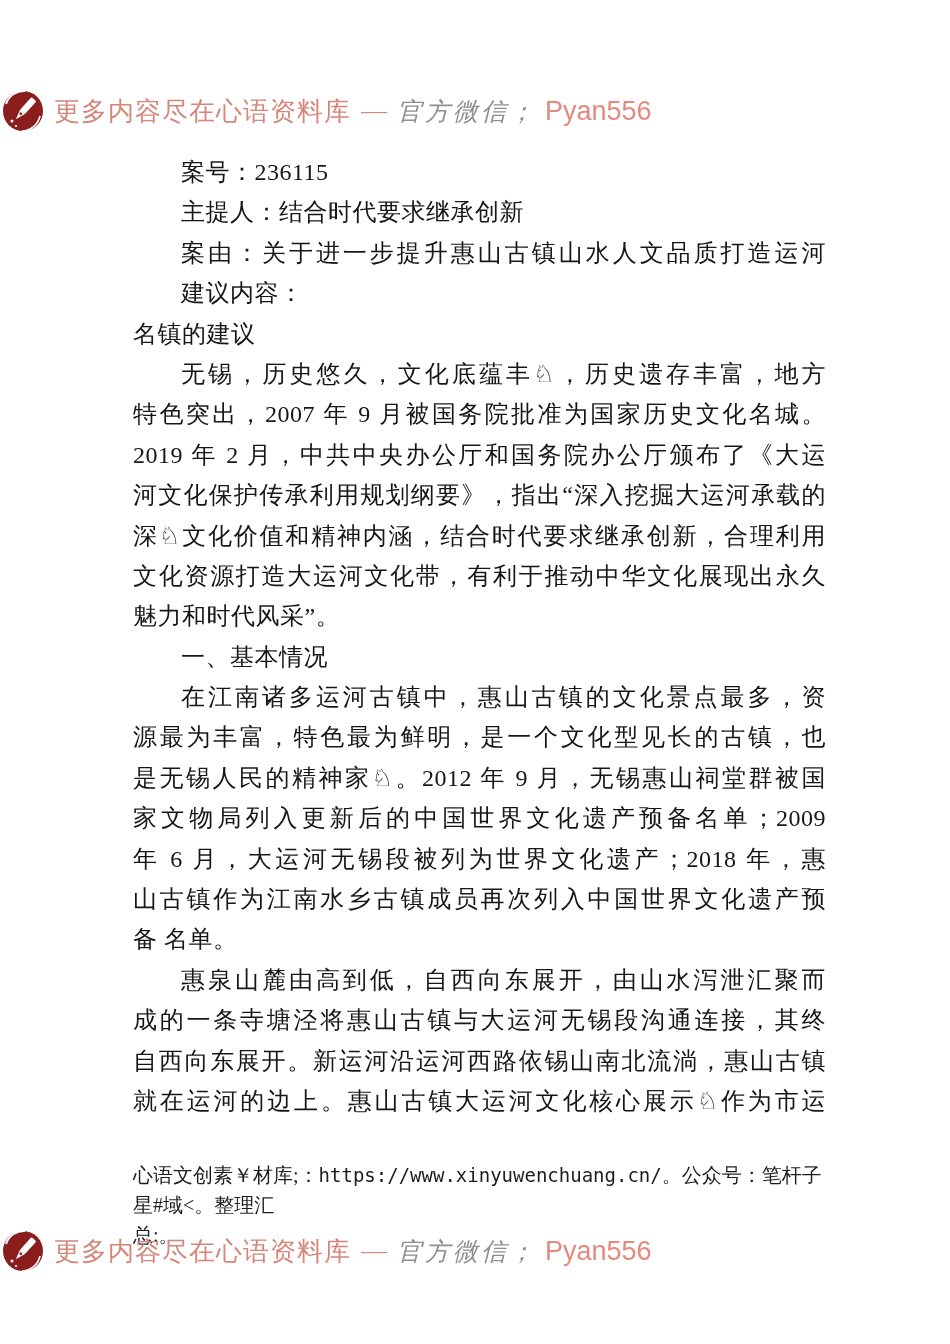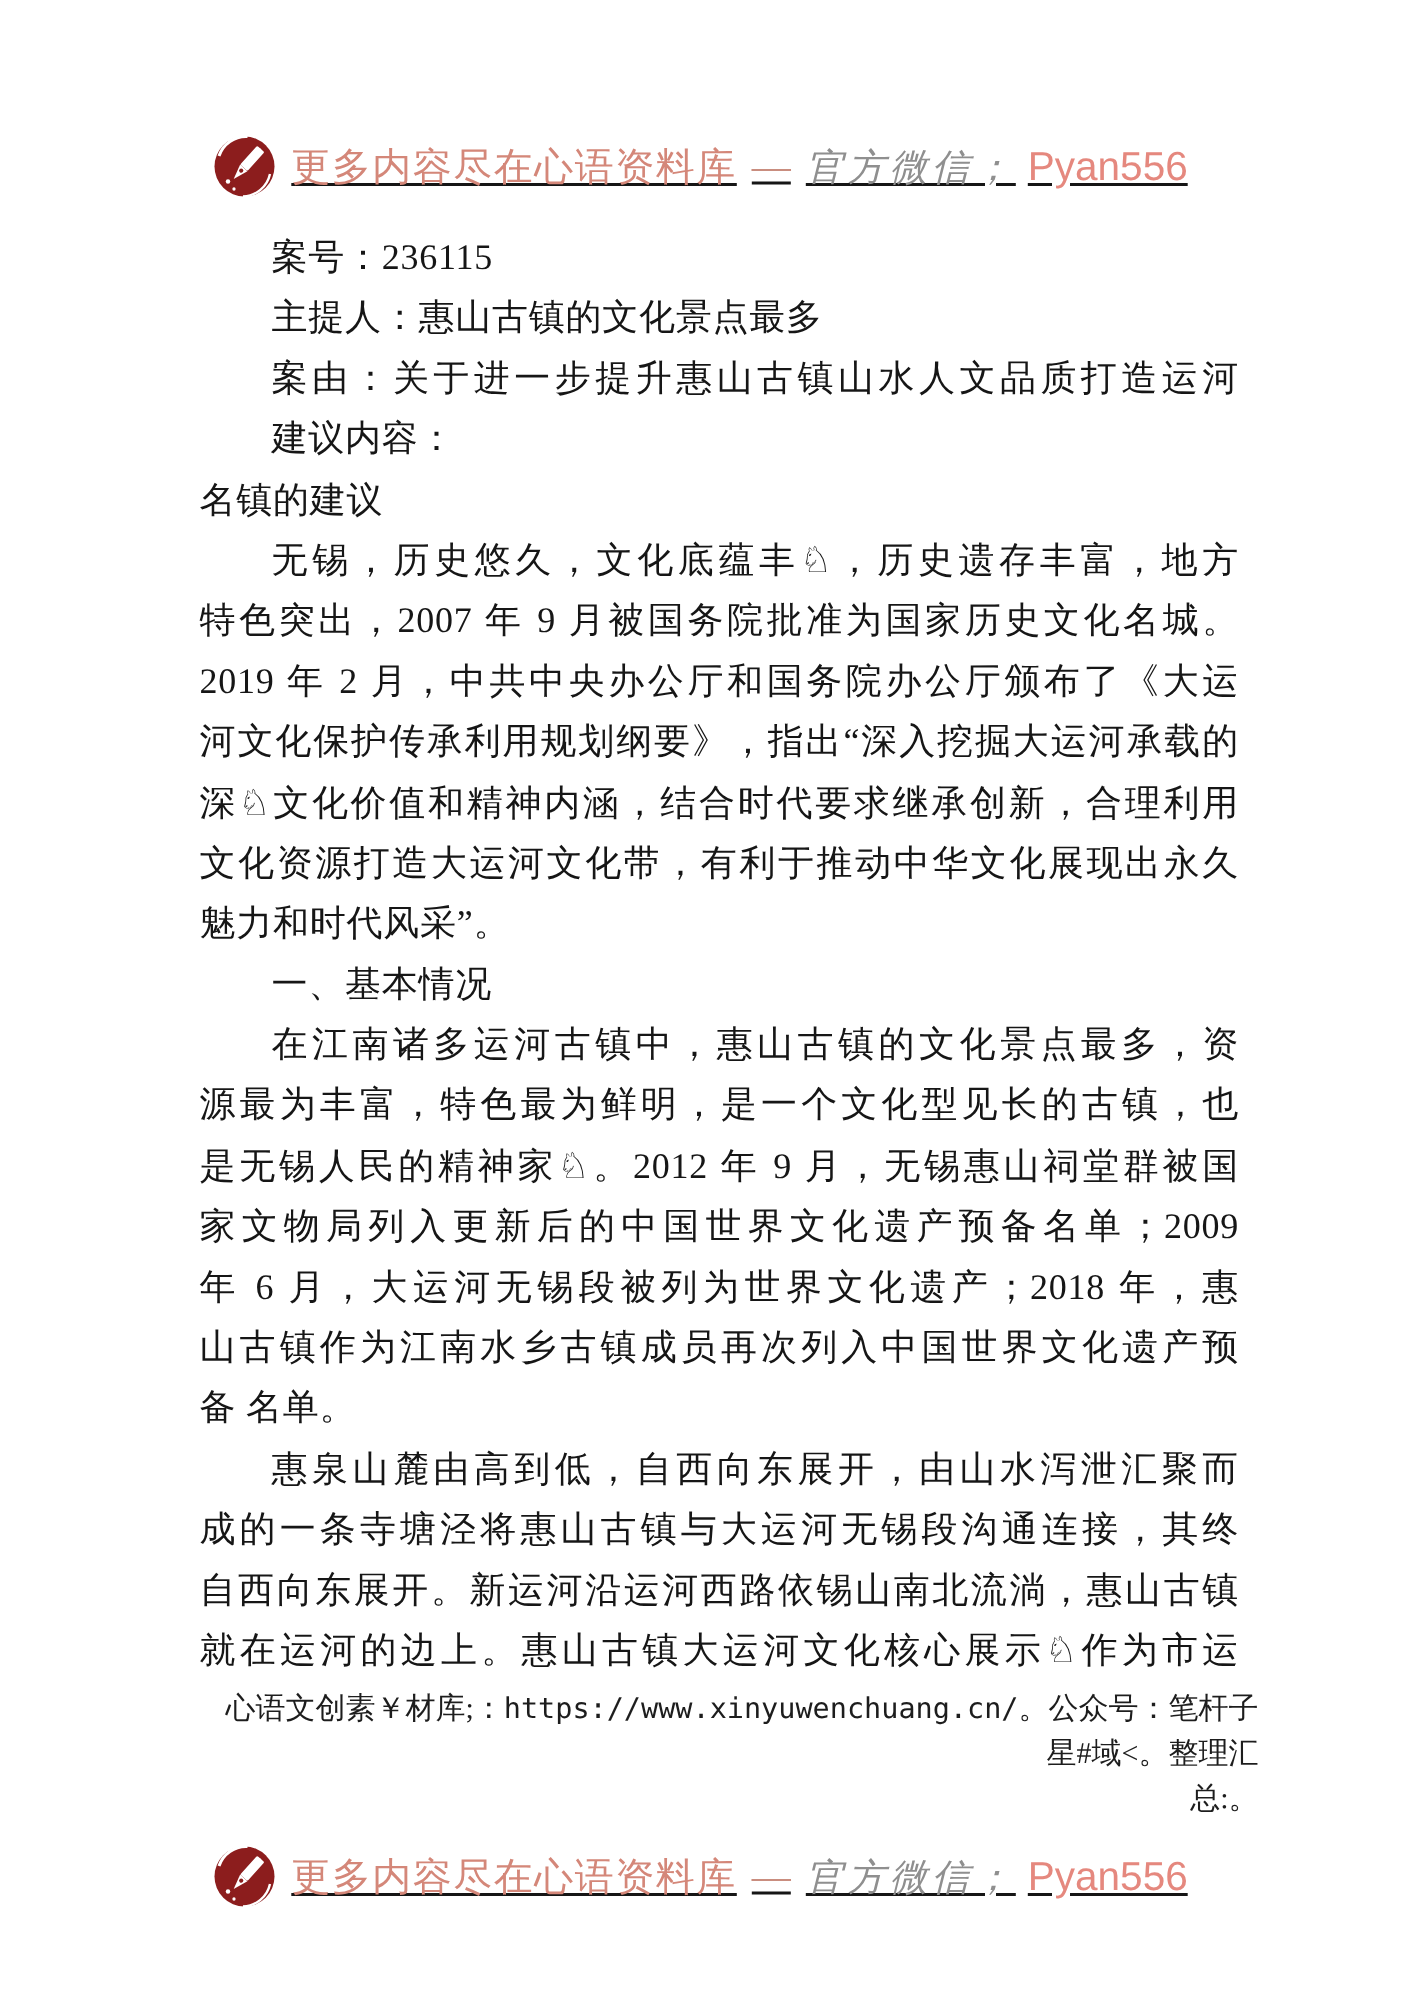--- a/index.html
+++ b/index.html
@@ -2,35 +2,35 @@
 <html><head>
 <meta charset="utf-8">
 <style>
   html,body{margin:0;padding:0;}
   body{
     width:950px;height:1344px;position:relative;background:#ffffff;
     font-family:"Liberation Serif","DejaVu Serif",serif;color:#161616;
     overflow:hidden;
   }
   
-  .banner{position:absolute;left:0;right:18px;display:flex;justify-content:center;align-items:center;gap:8px;text-decoration:underline;}
+  .banner{position:absolute;left:0;right:18px;display:flex;align-items:center;gap:8px;}
   .banner-top{top:88px;}
   .banner-bottom{top:1228px;}
   .banner .logo{width:46px;height:46px;flex:0 0 auto;}
   .banner .brand{font-size:26px;color:#d48779;letter-spacing:1px;}
   .banner .dash{font-size:26px;color:#c98d7f;margin:0 2px;}
   .banner .wechat-label{font-size:25px;color:#8f8f8f;font-style:italic;letter-spacing:3px;}
   .banner .wechat-id{font-size:27px;color:#e5887e;font-family:"Liberation Sans","DejaVu Sans",sans-serif;font-style:normal;}
   
   .content{position:absolute;top:152px;left:133px;width:693px;}
   .line{font-size:24px;line-height:40.4px;height:40.4px;letter-spacing:0.5px;}
   .full{text-align:justify;text-align-last:justify;}
   .ind{text-indent:48px;}
   
-  .footnote{position:absolute;top:1124px;left:133px;width:706px;color:#1d1d1d;text-align:right;}
+  .footnote{position:absolute;top:1160px;left:133px;width:706px;color:#1d1d1d;}
   .footnote .fline{font-size:20px;line-height:30px;}
   .footnote .url{font-family:"DejaVu Sans Mono","Liberation Mono",monospace;font-size:19px;}
 </style>
 </head>
 <body>
 
 <div class="banner banner-top">
   <svg class="logo" viewBox="0 0 46 46">
     <circle cx="23" cy="23" r="20" fill="#8c1d1d"></circle>
     <path d="M6 16 A 19 19 0 0 1 25 3" fill="none" stroke="#ffffff" stroke-width="2"></path>
@@ -45,21 +45,21 @@
     <circle cx="33" cy="12" r="1.2" fill="#ffffff"></circle>
   </svg>
   <span class="brand">更多内容尽在心语资料库</span>
     <span class="dash">—</span>
     <span class="wechat-label">官方微信；</span>
     <span class="wechat-id">Pyan556</span>
 </div>
 
 <div class="content">
   <div class="line ind">案号：236115</div>
-  <div class="line ind">主提人：惠山古镇的文化景点最多</div>
+  <div class="line ind">主提人：结合时代要求继承创新</div>
   <div class="line ind full">案由：关于进一步提升惠山古镇山水人文品质打造运河</div>
   <div class="line ind">建议内容：</div>
   <div class="line">名镇的建议</div>
   <div class="line ind full">无锡，历史悠久，文化底蕴丰♘，历史遗存丰富，地方</div>
   <div class="line full">特色突出，2007 年 9 月被国务院批准为国家历史文化名城。</div>
   <div class="line full">2019 年 2 月，中共中央办公厅和国务院办公厅颁布了《大运</div>
   <div class="line full">河文化保护传承利用规划纲要》，指出“深入挖掘大运河承载的</div>
   <div class="line full">深♘文化价值和精神内涵，结合时代要求继承创新，合理利用</div>
   <div class="line full">文化资源打造大运河文化带，有利于推动中华文化展现出永久</div>
   <div class="line">魅力和时代风采”。</div>

